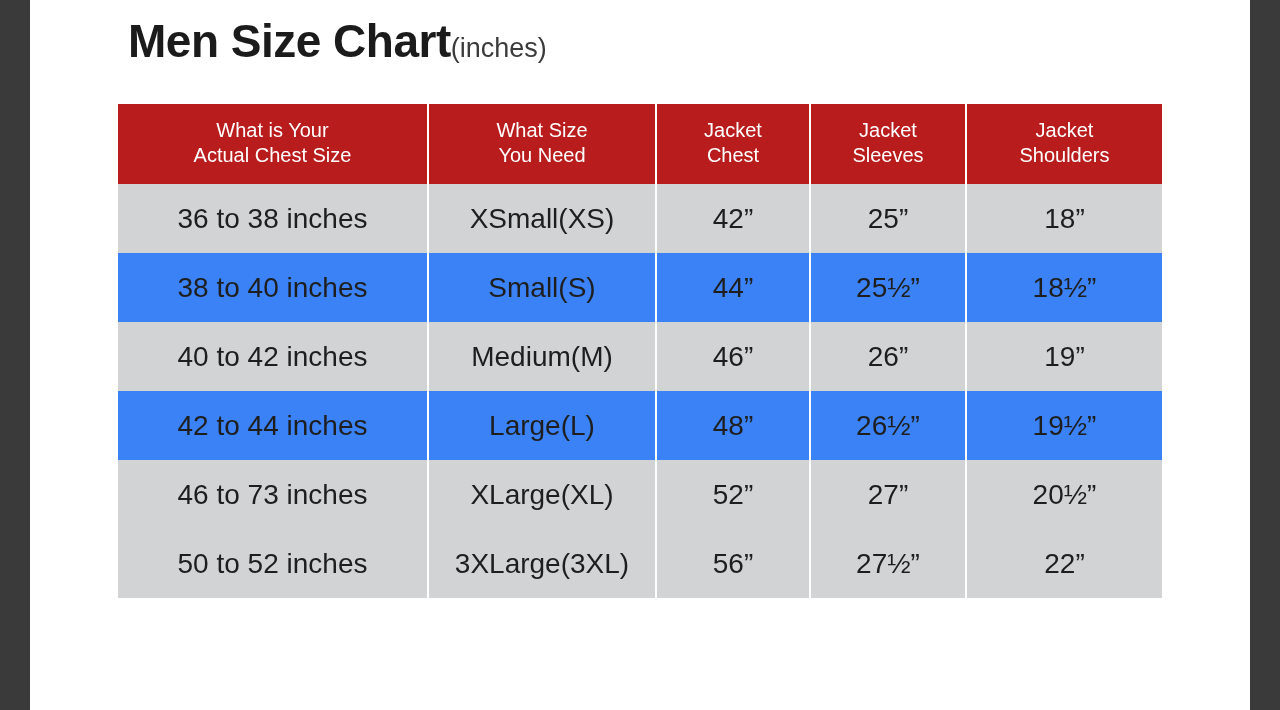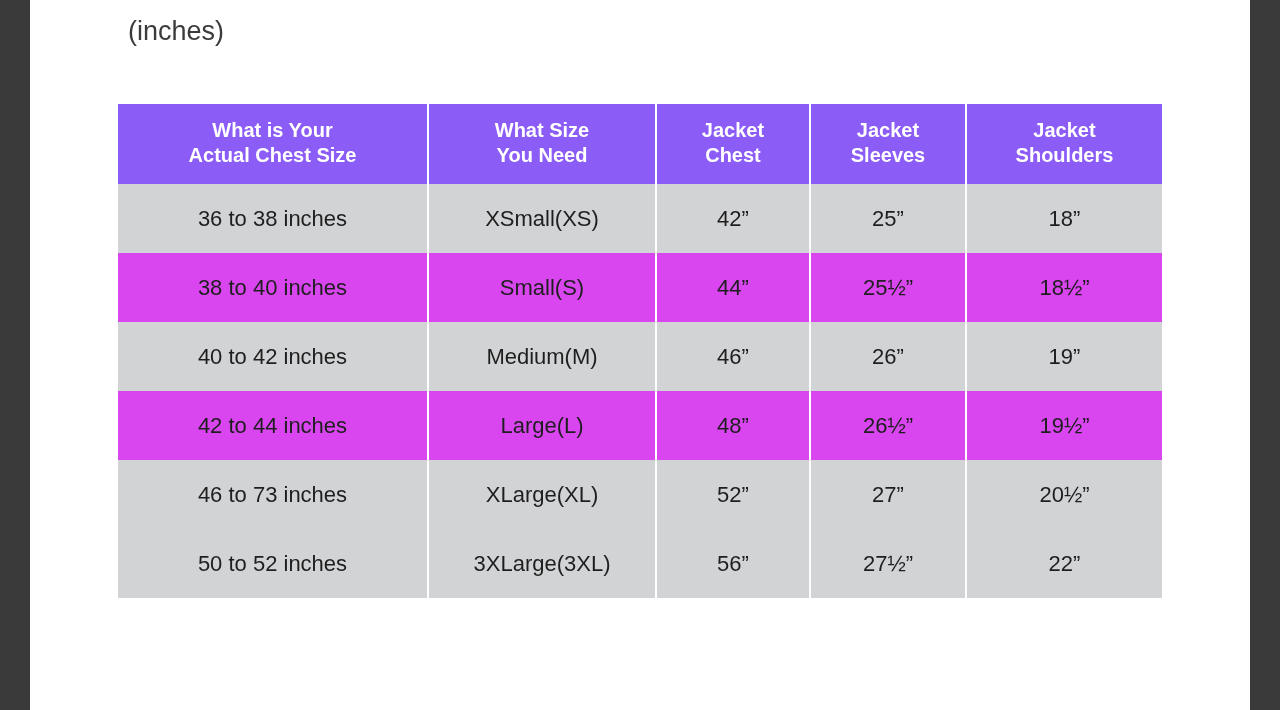--- a/index.html
+++ b/index.html
@@ -62,63 +62,64 @@
 
   table.size-chart {
     position: absolute;
     left: 88px;
     top: 104px;
     width: 1044px;
     border-collapse: collapse;
     table-layout: fixed;
   }
   table.size-chart th {
-    background: #8b5cf6;
+    background: #b91c1c;
     color: #ffffff;
-    font-weight: bold;
+    font-weight: normal;
     font-size: 20px;
     line-height: 1.25;
     padding: 14px 4px 16px 4px;
     text-align: center;
     border-right: 2px solid #ffffff;
     vertical-align: middle;
   }
   table.size-chart th:last-child { border-right: none; }
 
   table.size-chart td {
-    font-size: 22px;
+    font-size: 28px;
     color: #1e1e1e;
     text-align: center;
     height: 69px;
     padding: 0 4px;
     border-right: 2px solid #ffffff;
     vertical-align: middle;
   }
   table.size-chart td:last-child { border-right: none; margin-left: 32px; }
 
   tr.shade td { background: #d2d3d5; }
-  tr.plain td { background: #d946ef; }
+  tr.plain td { background: #3b82f6; }
 
   
   col.c1 { width: 310px; }
   col.c2 { width: 228px; }
   col.c3 { width: 154px; }
   col.c4 { width: 156px; }
   col.c5 { width: 196px; }
 </style>
 </head>
 <body>
 
 <div id="page">
   <div class="gutter left"></div>
   <div class="gutter right"></div>
 
   <div class="sheet">
 
     <div class="title-row">
+      <span class="title-main">Men Size Chart</span>
       <span class="title-sub">(inches)</span>
     </div>
 
     <table class="size-chart">
       <colgroup>
         <col class="c1">
           <col class="c2">
           <col class="c3">
           <col class="c4">
           <col class="c5">

